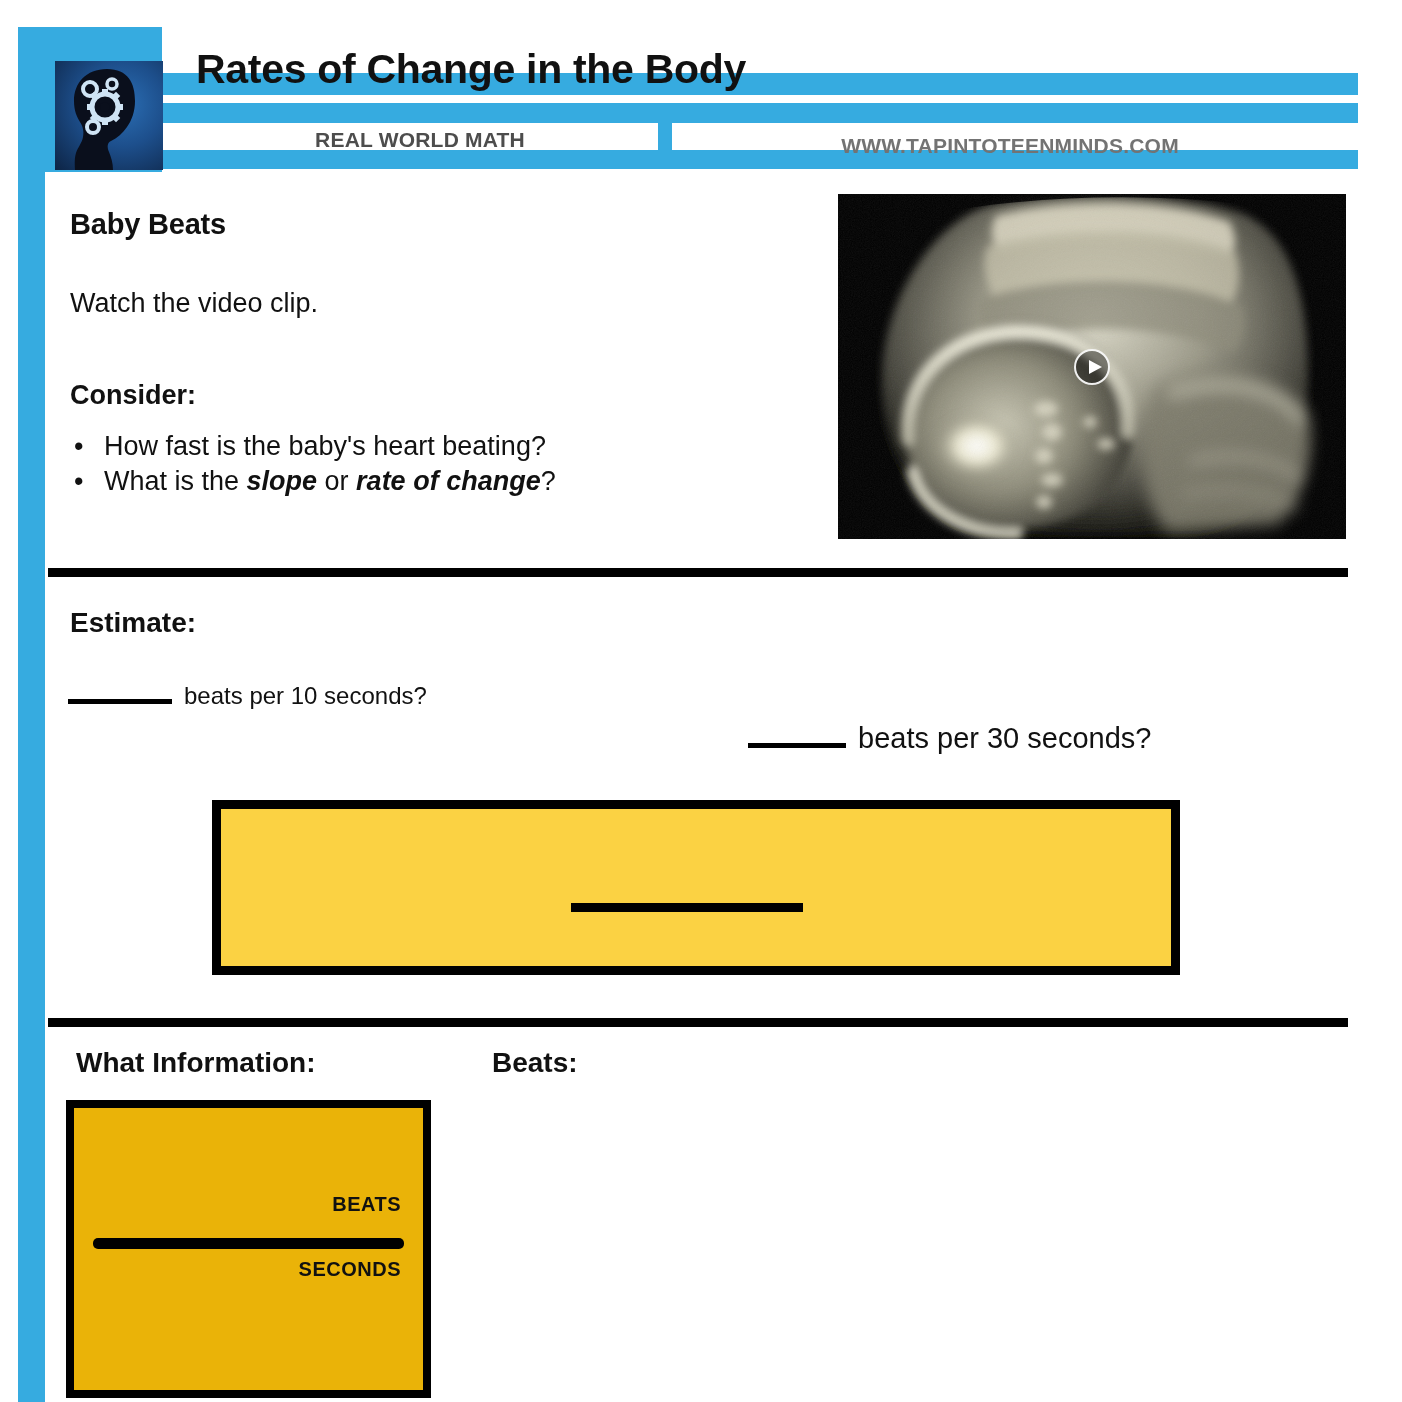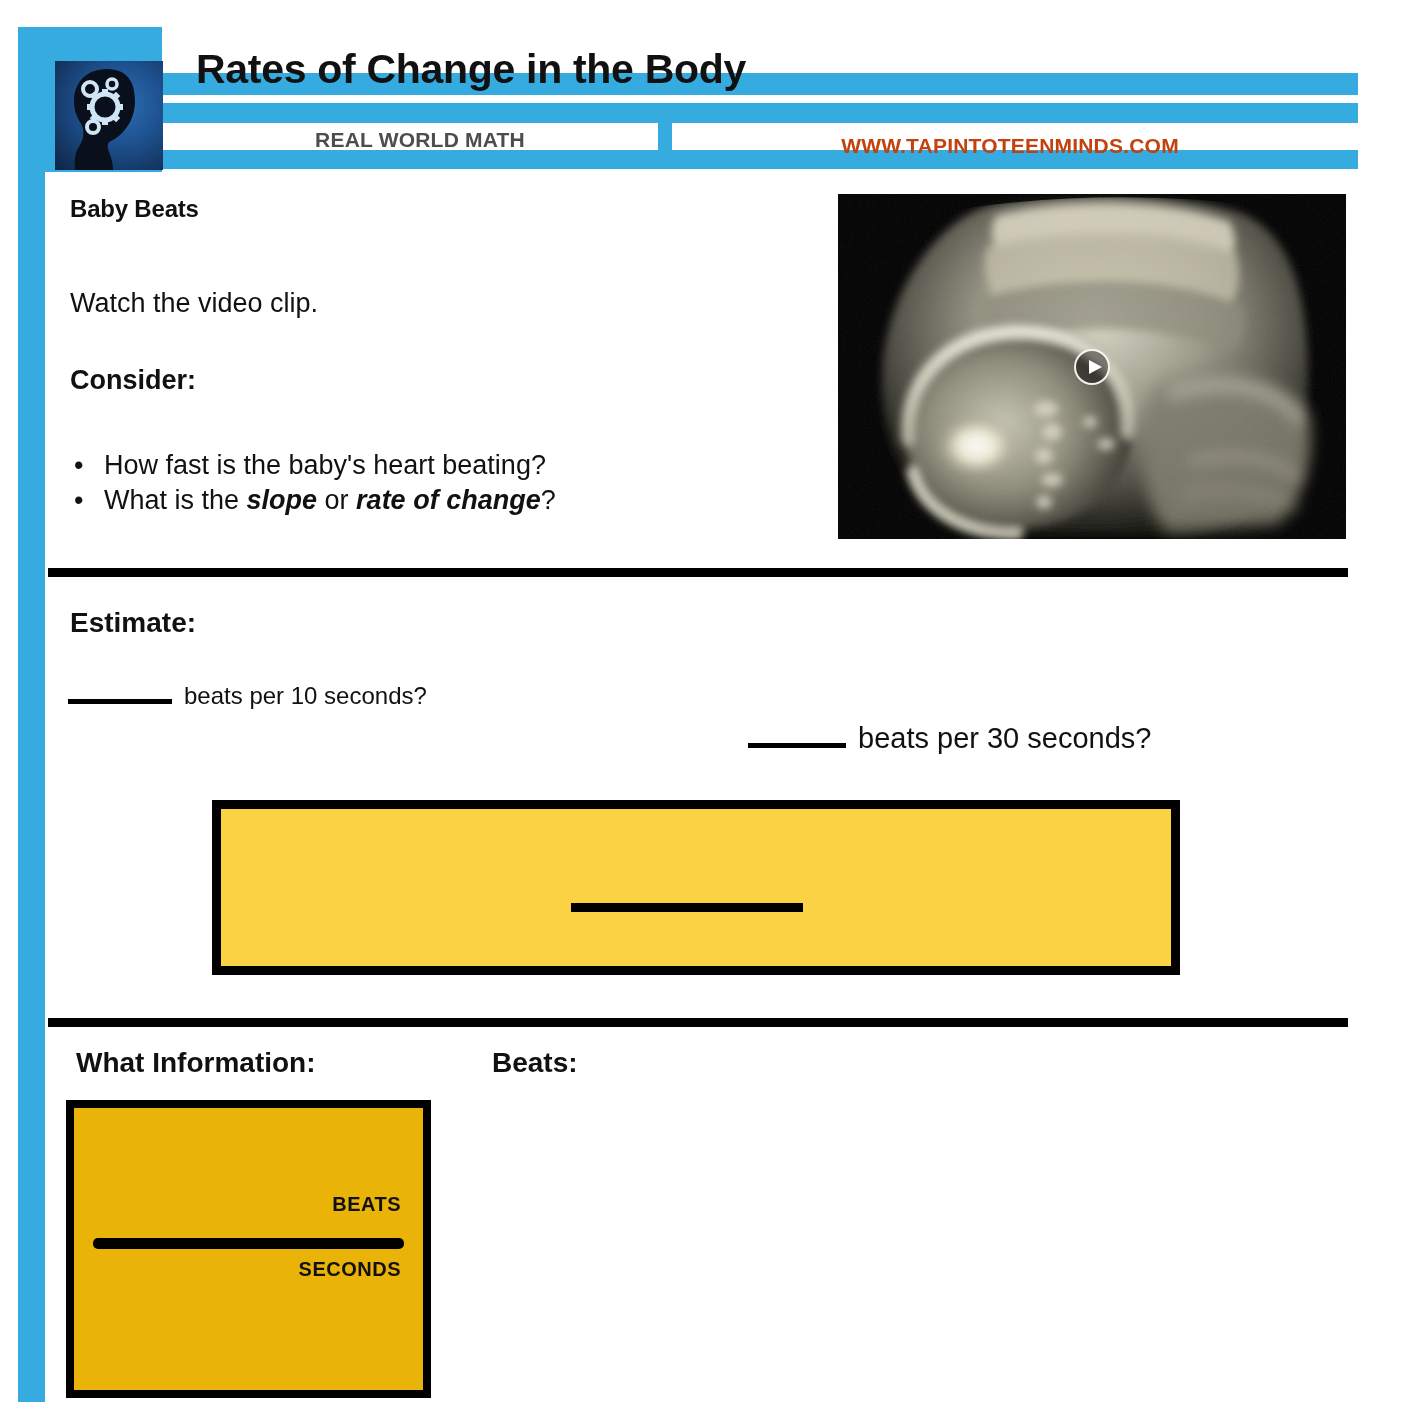--- a/index.html
+++ b/index.html
@@ -90,21 +90,21 @@
     position: absolute;
     left: 690px;
     top: 123px;
     width: 640px;
     height: 45px;
     display: flex;
     align-items: center;
     justify-content: center;
     font-size: 21px;
     font-weight: bold;
-    color: #c2410c;
+    color: #737373;
     letter-spacing: 0.2px;
     z-index: 6;
   }
 
   
   #logo-block {
     position: absolute;
     left: 18px;
     top: 27px;
     width: 144px;
@@ -138,45 +138,45 @@
     top: 172px;
     width: 27px;
     height: 1230px;
     background: #36abe0;
   }
 
   
   #section-heading {
     position: absolute;
     left: 70px;
-    top: 195px;
-    font-size: 24px;
+    top: 208px;
+    font-size: 29px;
     font-weight: bold;
     color: #111111;
     letter-spacing: -0.2px;
   }
   #watch-line {
     position: absolute;
     left: 70px;
     top: 288px;
     font-size: 27px;
     color: #111111;
   }
   #consider-label {
     position: absolute;
     left: 70px;
-    top: 365px;
+    top: 380px;
     font-size: 27px;
     font-weight: bold;
     color: #111111;
   }
   #consider-list {
     position: absolute;
     left: 68px;
-    top: 448px;
+    top: 429px;
     margin: 0;
     padding: 0 0 0 36px;
     list-style: none;
     font-size: 27px;
     color: #111111;
     line-height: 1.28;
   }
   #consider-list li {
     position: relative;
   }

